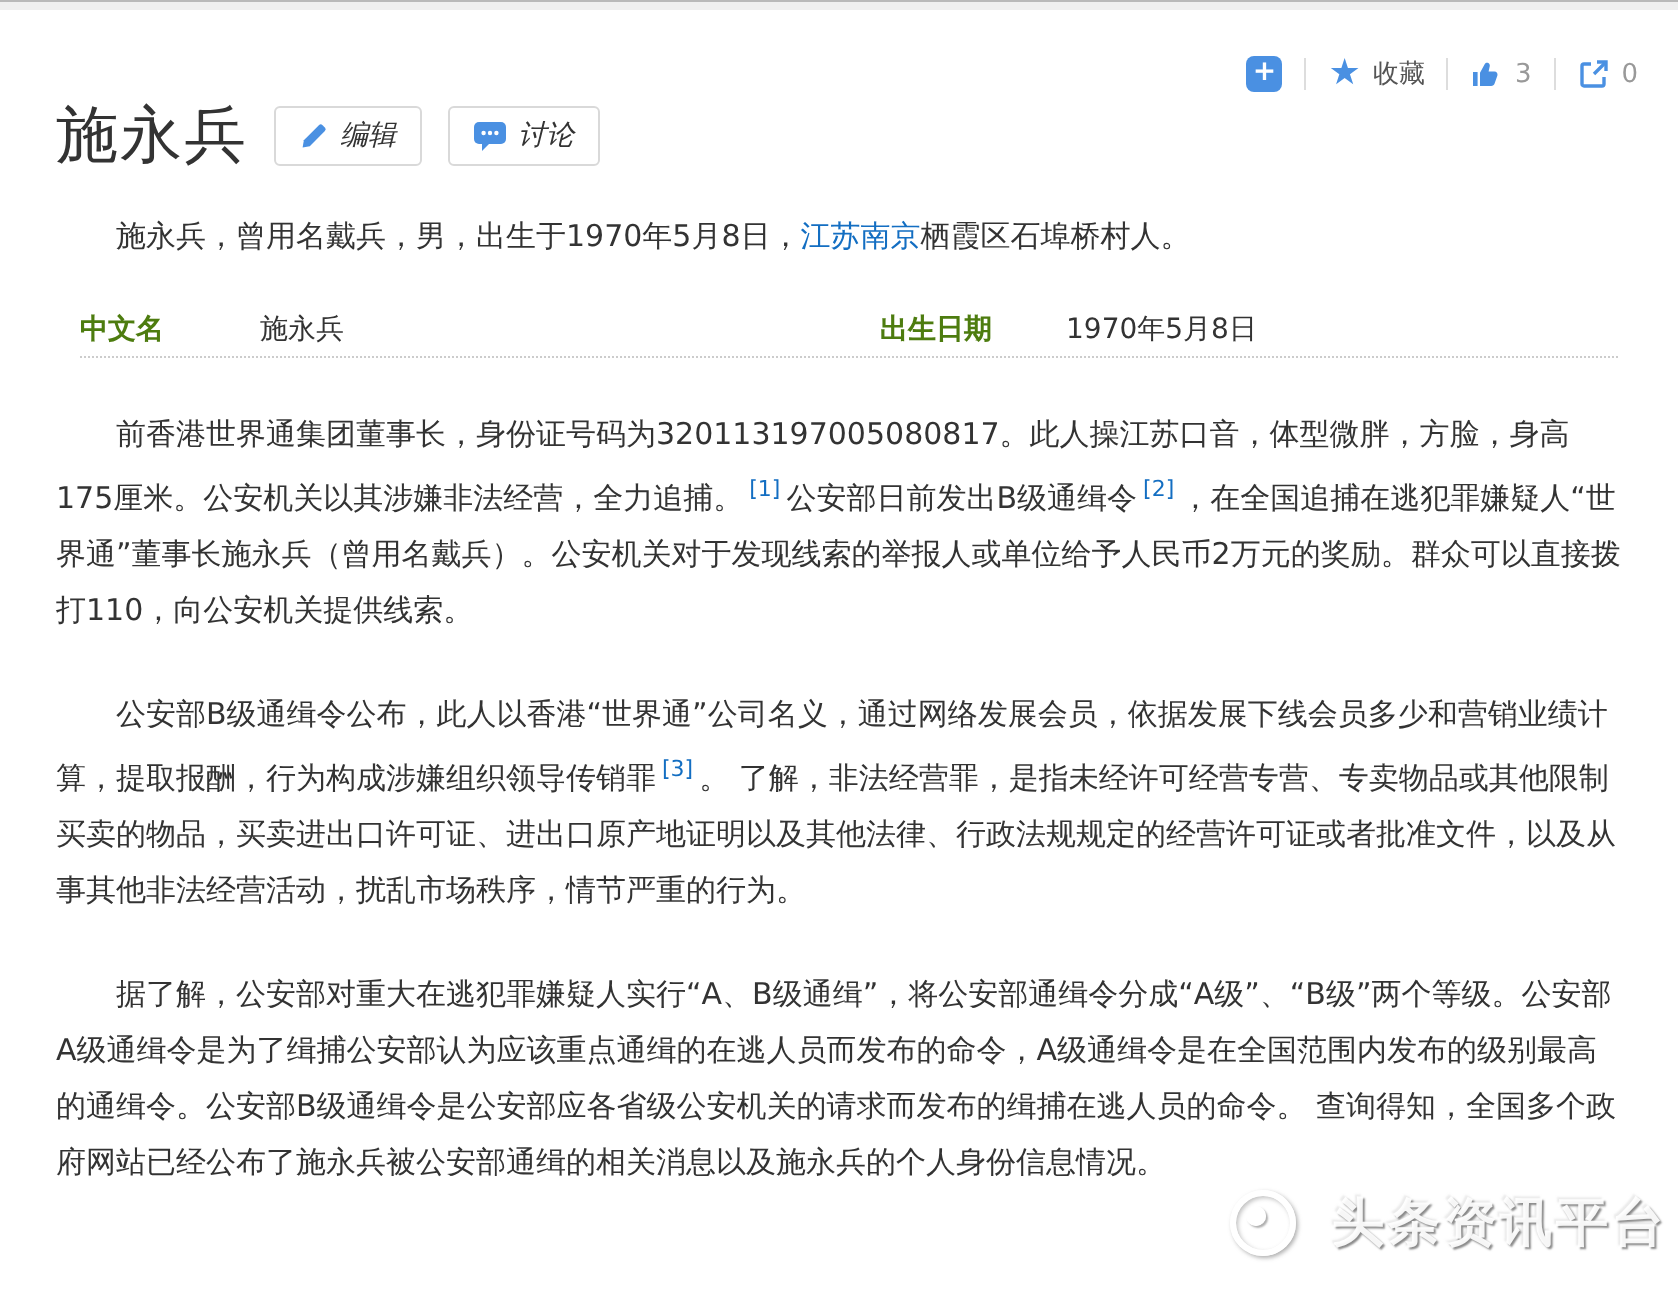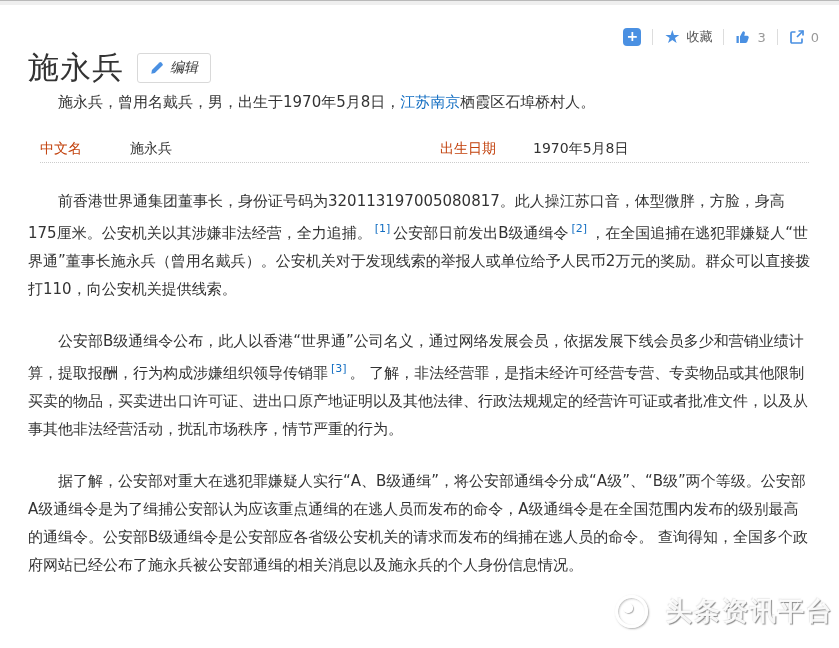--- a/index.html
+++ b/index.html
@@ -28,30 +28,30 @@
   
   .title-row { display: flex; align-items: center; gap: 13px; padding: 42px 28px 0; }
   h1 { font-size: 31px; font-weight: 400; color: #333; letter-spacing: 1px; }
   .btn {
     display: inline-flex; align-items: center; gap: 6px;
     border: 1px solid #d9d9d9; border-radius: 3px; background: #fff;
     padding: 5px 12px; font-size: 14px; color: #333; cursor: pointer; font-style: italic;
   }
 
   
-  .summary { padding: 0 28px; font-size: 15px; line-height: 26px; text-indent: 2em; }
+  .summary { padding: 0 28px; margin-top: 16px; font-size: 15px; line-height: 26px; text-indent: 2em; }
   .blue-link { color: #136ec2; text-decoration: none; cursor: pointer; }
 
   
   .infobox { margin: 20px 30px 0 40px; font-size: 14px; }
   .ib-row {
     display: grid; grid-template-columns: 90px 310px 93px 1fr;
     align-items: center; height: 28px; border-bottom: 1px dotted #ccc;
   }
-  .ib-label { color: #c2410c; font-weight: normal; }
+  .ib-label { color: #4d7c0f; font-weight: bold; }
   .ib-value { color: #333; }
 
   
   .article { padding: 0 28px; margin-top: 14px; }
   .article p { font-size: 15px; line-height: 28px; color: #333; text-indent: 2em; margin: 24px 0; }
   sup.ref { color: #136ec2; font-size: 11px; margin: 0 3px; cursor: pointer; }
 
   
   .watermark {
     position: absolute; top: 594px; right: 5px;
@@ -105,20 +105,30 @@
 </div>
 
 <div class="title-row">
   <h1>施永兵</h1>
   <button class="btn">
     <svg width="14" height="14" viewBox="0 0 16 16" fill="#4a90e2">
         <path d="M10.8 1.8a1.5 1.5 0 0 1 2.1 0l1.3 1.3a1.5 1.5 0 0 1 0 2.1L5.6 13.8l-4.1.7.7-4.1z"></path>
       </svg>
     <span>编辑</span>
   </button>
+  <button class="btn">
+    <svg width="16" height="15" viewBox="0 0 16 15">
+        <rect x="0" y="0" width="16" height="11" rx="2.5" fill="#4a90e2"></rect>
+        <path d="M4 11l0 3.5 3.5-3.5z" fill="#4a90e2"></path>
+        <circle cx="4.8" cy="5.5" r="1.1" fill="#fff"></circle>
+        <circle cx="8" cy="5.5" r="1.1" fill="#fff"></circle>
+        <circle cx="11.2" cy="5.5" r="1.1" fill="#fff"></circle>
+      </svg>
+    <span>讨论</span>
+  </button>
 </div>
 
 <div class="summary"><span>施永兵，曾用名戴兵，男，出生于1970年5月8日，</span><a class="blue-link">江苏南京</a><span>栖霞区石埠桥村人。</span></div>
 
 <div class="infobox">
   <div class="ib-row">
     <span class="ib-label">中文名</span>
     <span class="ib-value">施永兵</span>
     <span class="ib-label">出生日期</span>
     <span class="ib-value">1970年5月8日</span>

